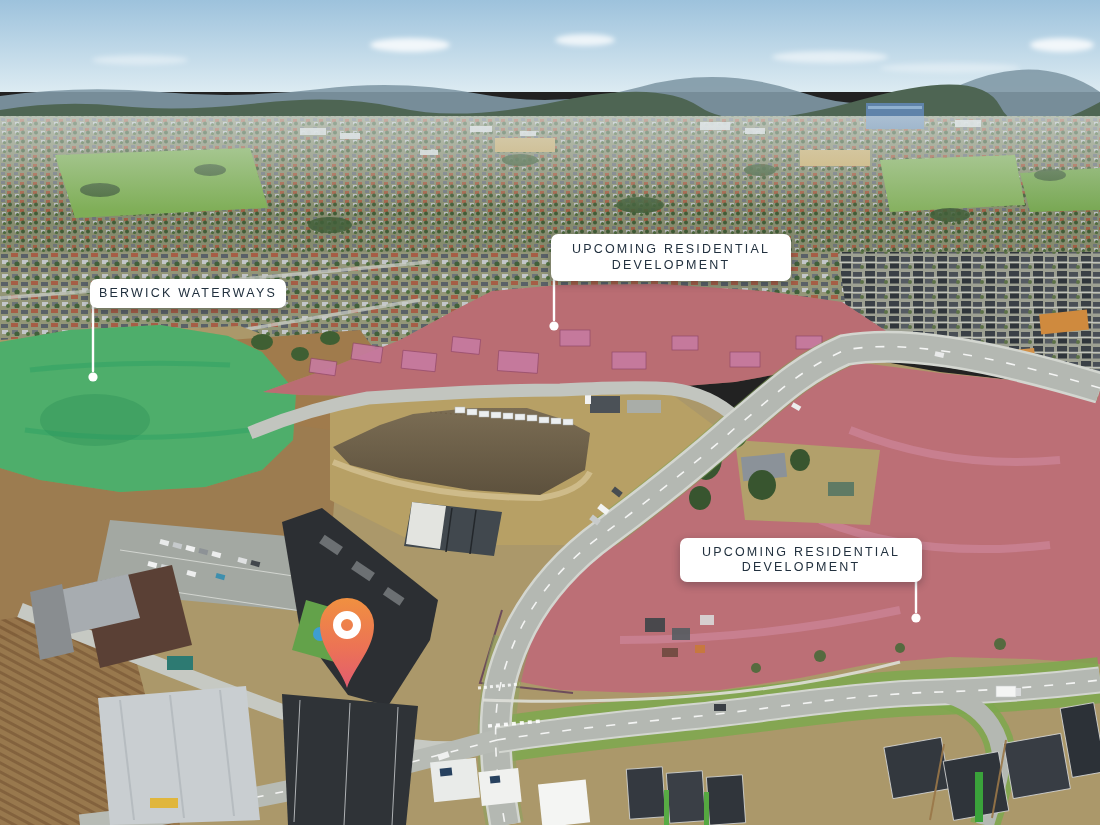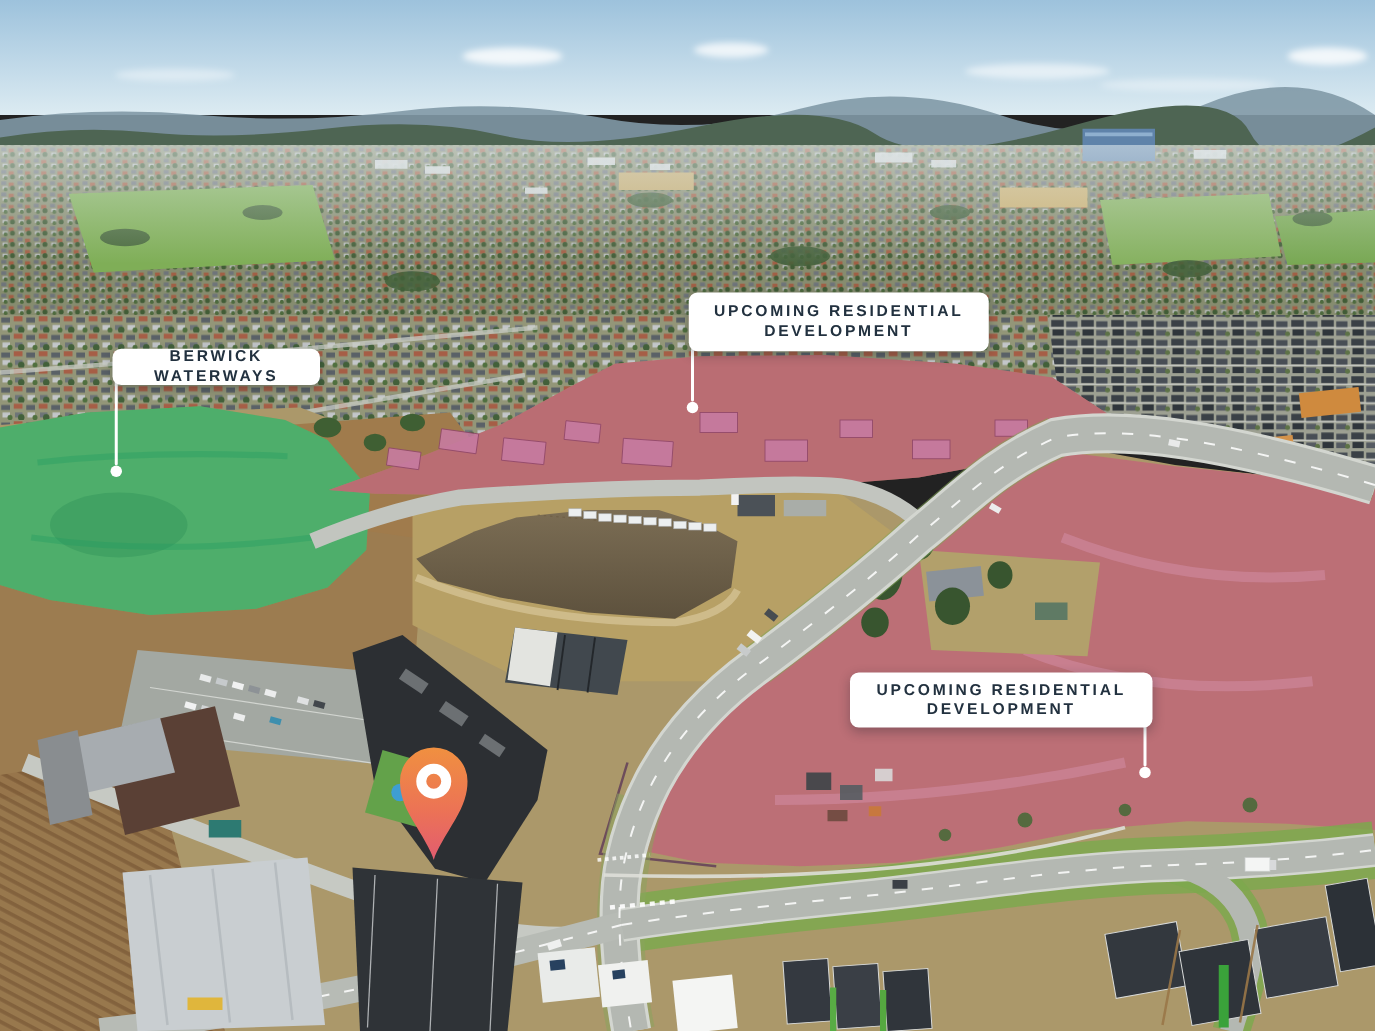--- a/index.html
+++ b/index.html
@@ -2,25 +2,25 @@
 <html style="--label-background: #ffffff; --label-text: #22313f; --leader-line: #ffffff; --overlay-green: #2eb274; --overlay-pink: #c2497e; --pin-gradient-top: #f09040; --pin-gradient-bottom: #e25c70; --pin-ring: #ffffff;"><head>
 <meta charset="utf-8">
 <style>
   html,body{margin:0;padding:0;background:#222;}
   .stage{position:relative;width:1100px;height:825px;overflow:hidden;
          font-family:"Liberation Sans",sans-serif;}
   .stage svg.scene{position:absolute;left:0;top:0;z-index:0;display:block;}
   .map-label{position:absolute;z-index:3;box-sizing:border-box;
     background:var(--label-background,#fff);
     color:var(--label-text,#22313f);
-    font-weight:700;font-size:12.5px;line-height:15.5px;
+    font-weight:400;font-size:12.5px;line-height:15.5px;
     letter-spacing:2.2px;text-align:center;
     border-radius:7px;box-shadow:0 3px 9px rgba(15,25,35,.30);
     display:flex;align-items:center;justify-content:center;}
-  .label-berwick{left:90px;top:279px;width:166px;height:29px;padding:2px 4px;}
+  .label-berwick{left:90px;top:279px;width:196px;height:29px;padding:2px 4px;}
   .label-dev-north{left:551px;top:234px;width:240px;height:47px;padding:4px 8px;}
   .label-dev-east{left:680px;top:538px;width:242px;height:44px;padding:4px 8px;}
   .pin{position:absolute;left:315px;top:594px;z-index:2;}
 </style>
 </head>
 <body>
 
 <div class="stage">
 
 <svg class="scene" width="1100" height="825" viewBox="0 0 1100 825">

